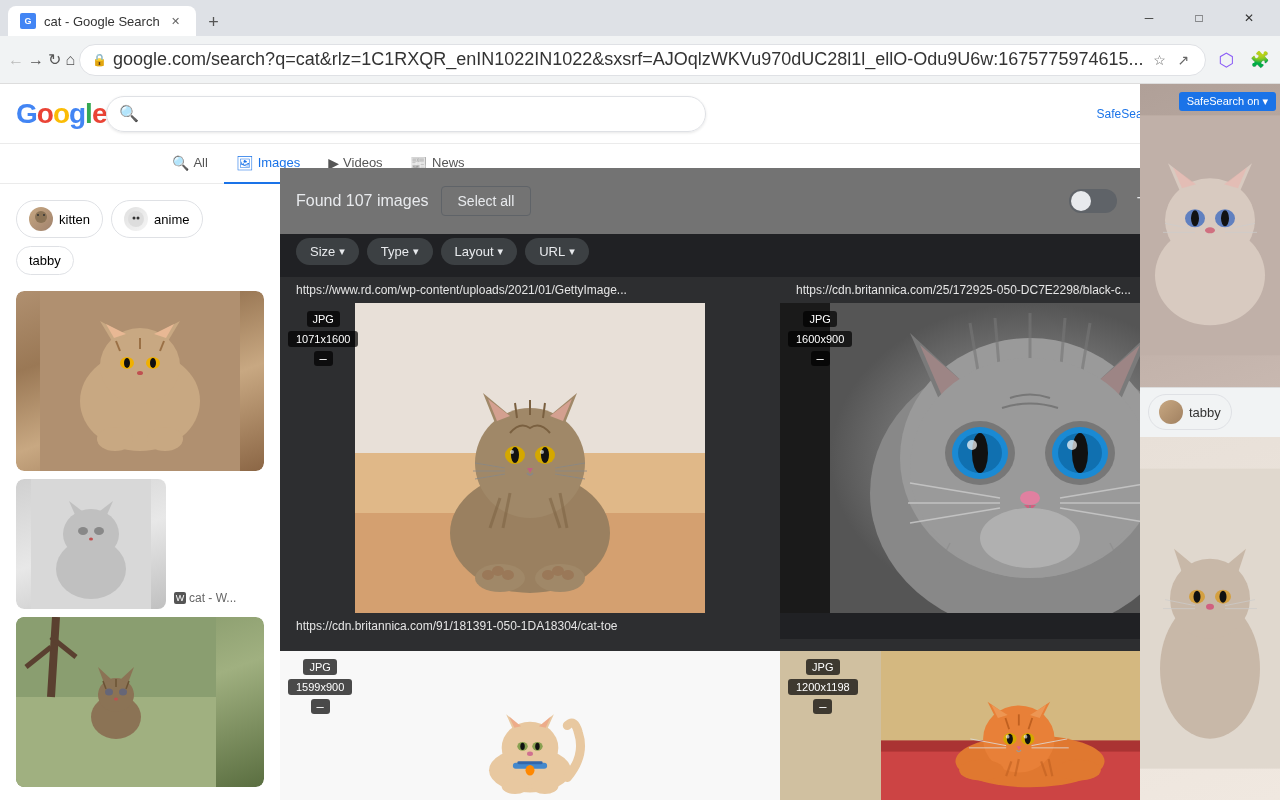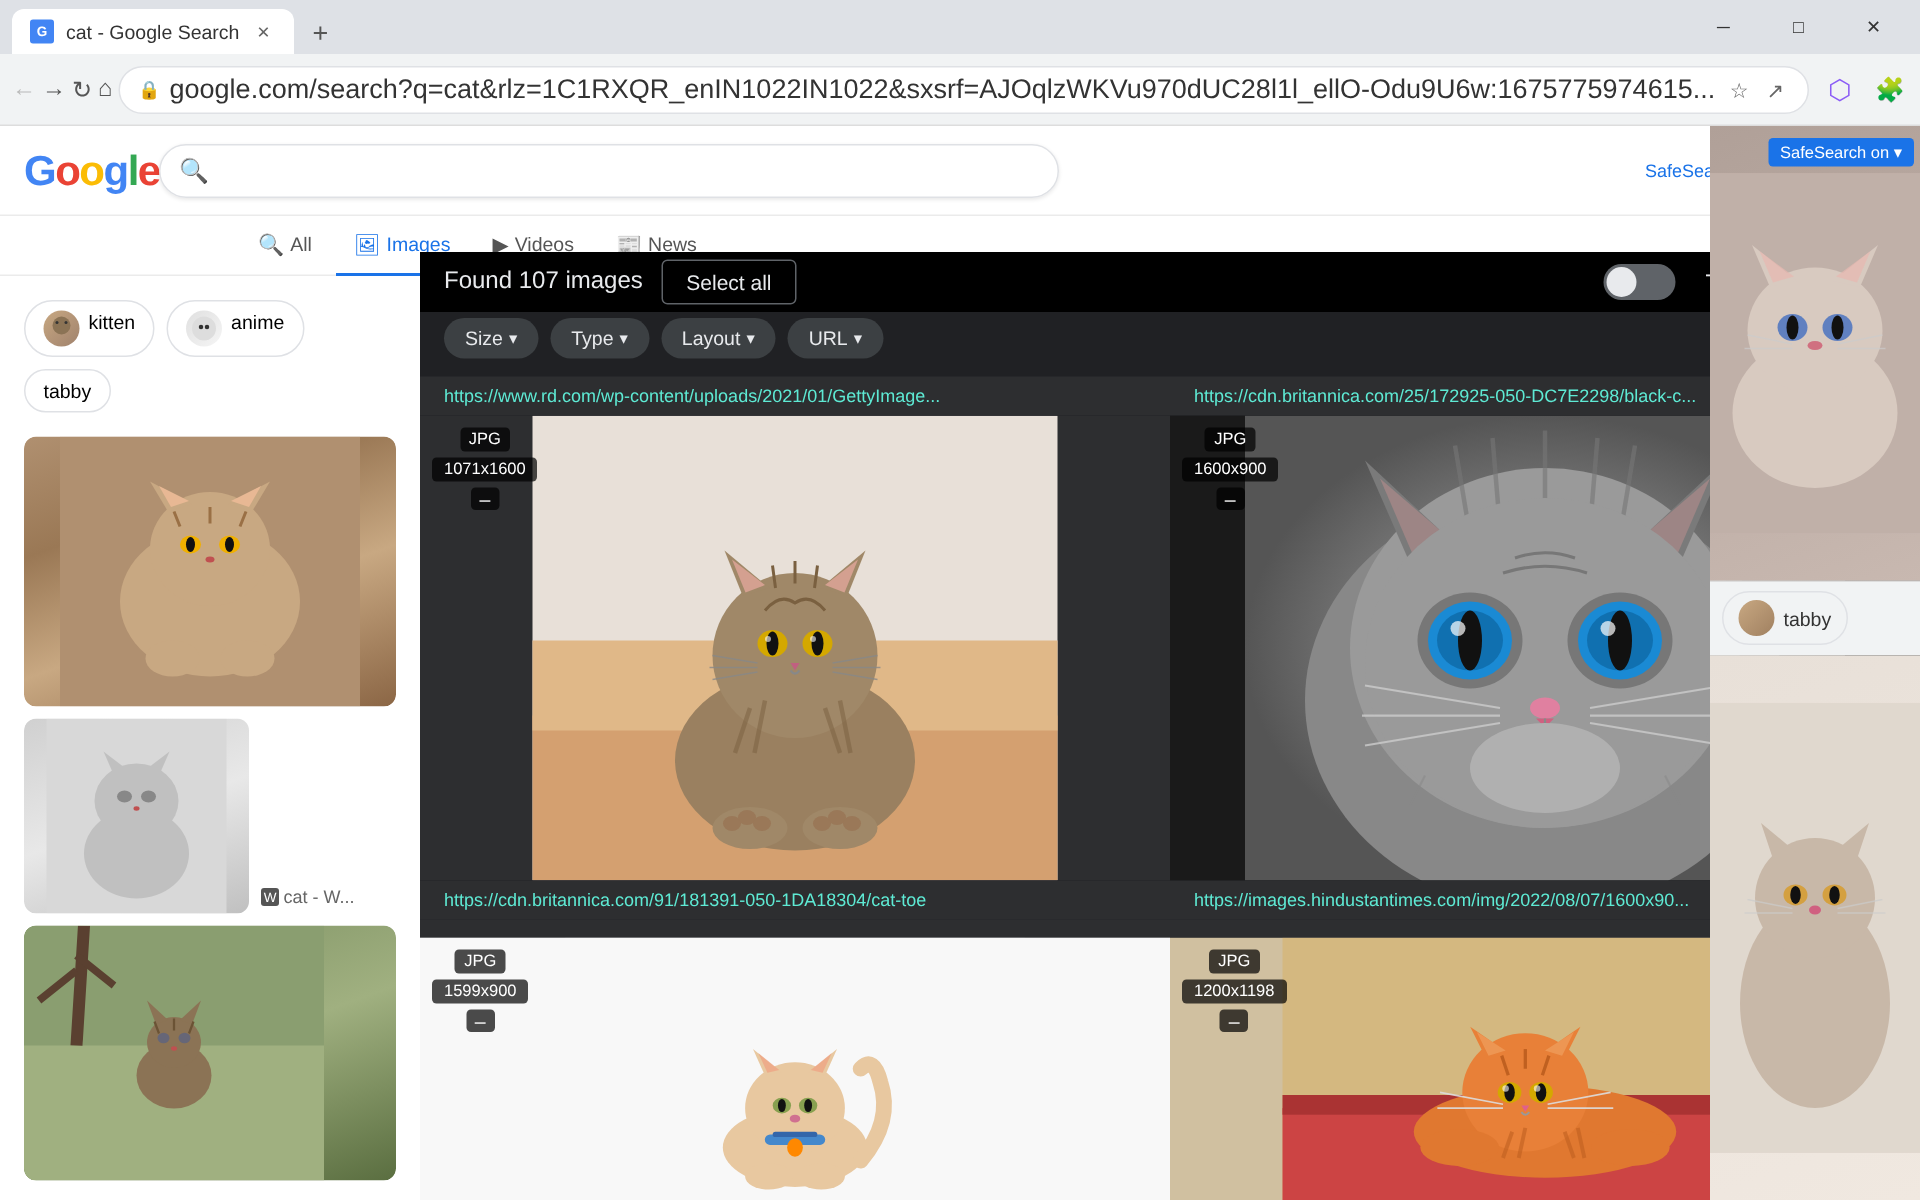--- a/index.html
+++ b/index.html
@@ -219,21 +219,21 @@
     }
 
     
     .related-chips {
       display: flex;
       flex-wrap: wrap;
       gap: 8px;
       margin-bottom: 16px;
     }
     .chip {
-      display: flex; align-items: flex-start; gap: 6px;
+      display: flex; align-items: center; gap: 6px;
       border: 1px solid #dfe1e5;
       border-radius: 20px;
       padding: 6px 12px;
       font-size: 13px;
       cursor: pointer;
       white-space: nowrap;
     }
     .chip-img {
       width: 24px; height: 24px;
       border-radius: 50%;
@@ -257,22 +257,22 @@
       bottom: 0;
       background: #202124;
       z-index: 50;
       display: flex;
       flex-direction: column;
       overflow: hidden;
     }
 
     
     .overlay-toolbar {
-      background: #000000;
-      padding: 4px 16px;
+      background: #737373;
+      padding: 17px 16px;
       display: flex;
       align-items: center;
       gap: 12px;
       flex-shrink: 0;
     }
     .found-text {
       color: #e8eaed;
       font-size: 16px;
       font-weight: 400;
     }
@@ -347,21 +347,21 @@
       font-size: 13px;
       cursor: pointer;
     }
     .filter-chevron { font-size: 11px; }
 
     
     .url-bar {
       background: #2d2e30;
       padding: 6px 16px;
       font-size: 12px;
-      color: #5eead4;
+      color: #e5e5e5;
       overflow: hidden;
       text-overflow: ellipsis;
       white-space: nowrap;
       flex-shrink: 0;
     }
 
     
     .overlay-image-grid {
       display: grid;
       grid-template-columns: 1fr 1fr;
@@ -788,21 +788,20 @@
 
               <line x1="120" y1="240" x2="110" y2="260" stroke="#888" stroke-width="1.5" opacity="0.5"></line>
               <line x1="280" y1="240" x2="290" y2="260" stroke="#888" stroke-width="1.5" opacity="0.5"></line>
             </svg>
           </div>
         </div>
       </div>
 
       <div style="display:grid; grid-template-columns:1fr 1fr; gap:0;">
         <div class="url-bar">https://cdn.britannica.com/91/181391-050-1DA18304/cat-toe</div>
-        <div class="url-bar">https://images.hindustantimes.com/img/2022/08/07/1600x90...</div>
       </div>
 
       <div style="display:grid; grid-template-columns:1fr 1fr; gap:0;">
         <div class="url-bar" style="color:#9aa0a6;"> </div>
         <div class="url-bar" style="color:#9aa0a6;"> </div>
       </div>
 
       <div class="overlay-image-grid" style="flex:1; min-height:0;">
 
         <div class="overlay-image-cell" style="background:#f5f5f5; position:relative;">

